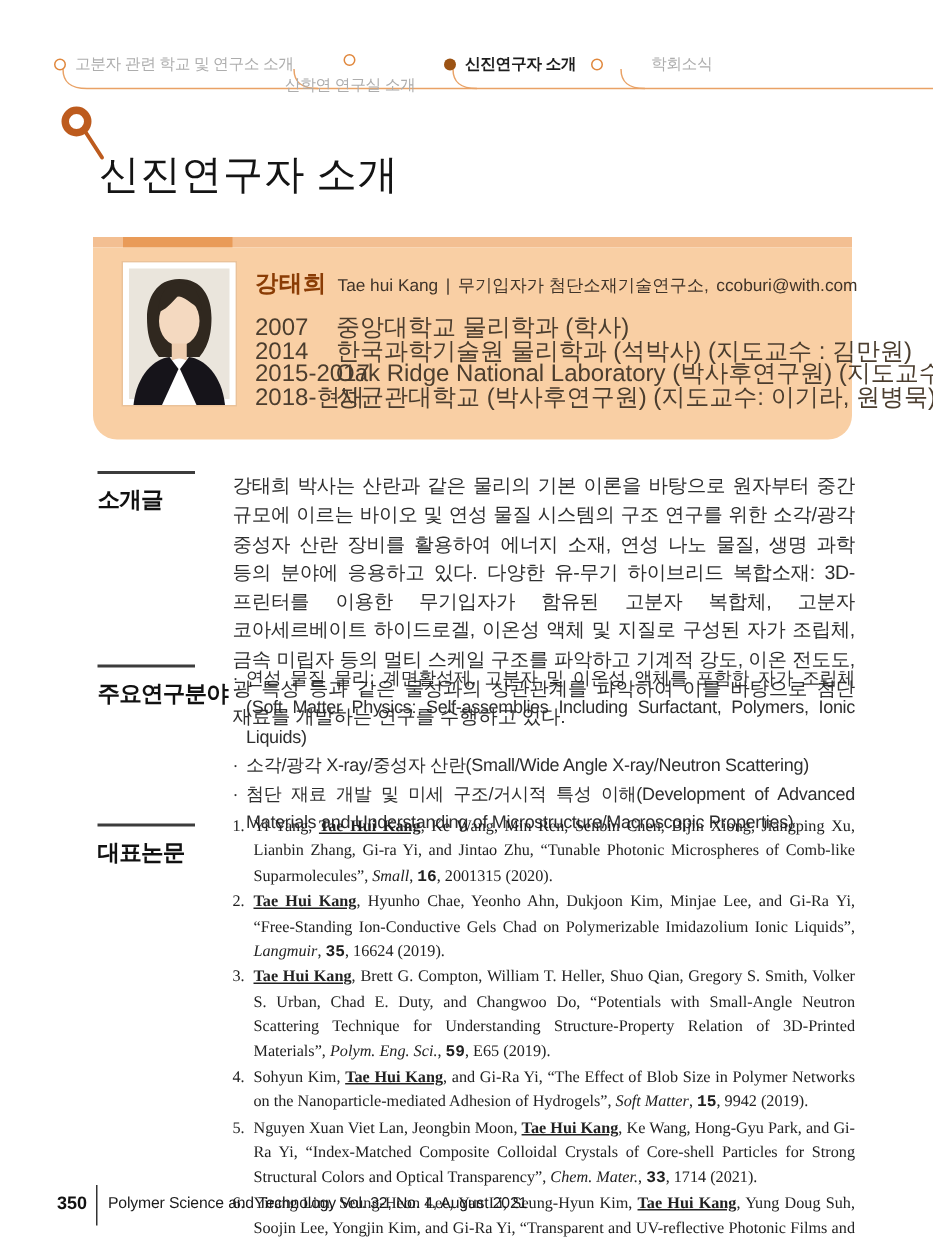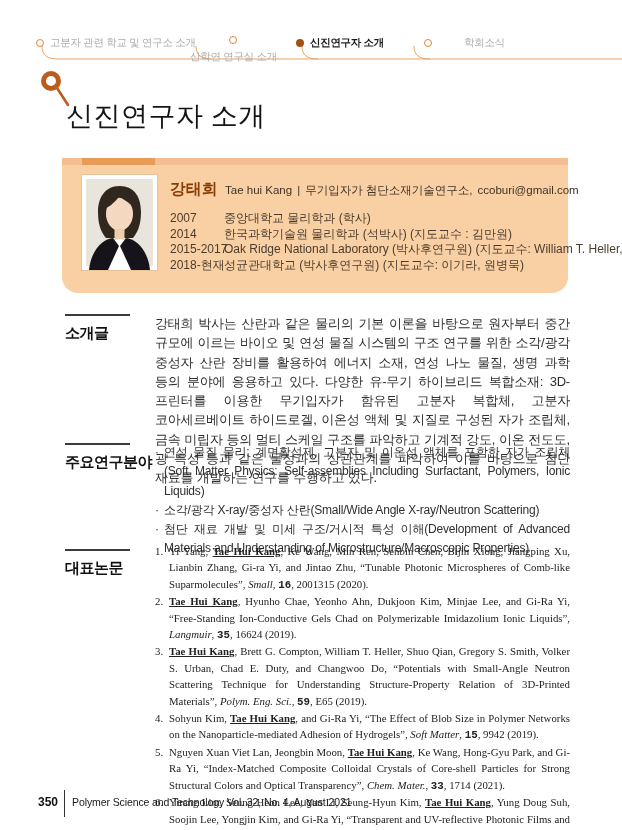--- a/index.html
+++ b/index.html
@@ -6,21 +6,21 @@
   .page{position:relative;width:622px;height:830px;background:#ffffff;overflow:hidden;
         font-family:"Liberation Sans","DejaVu Sans",sans-serif;}
 
   
   .nav-connector{position:absolute;left:0;top:35px;width:622px;height:30px;}
   .nav{position:absolute;left:0;top:0;width:622px;height:60px;}
   .nav-item{position:absolute;top:36px;display:flex;align-items:center;gap:6px;cursor:pointer;}
   .nav-item:nth-child(1){left:36px;}
   .nav-item:nth-child(2){left:190px;flex-direction:column;}
   .nav-item:nth-child(3){left:296px;}
-  .nav-item:nth-child(4){left:424px;gap:32px;}
+  .nav-item:nth-child(4){left:394px;gap:32px;}
   .nav-dot{width:6px;height:6px;border:1.5px solid #e0873c;border-radius:50%;background:#fff;flex:none;}
   .nav-item.active .nav-dot{width:8px;height:8px;border:none;background:#9c5314;}
   .nav-label{font-size:10.5px;color:#adadad;white-space:nowrap;letter-spacing:-0.3px;}
   .nav-item.active .nav-label{color:#1d1d1d;font-weight:bold;}
 
   
   .title-ring{position:absolute;left:41px;top:71px;width:10px;height:10px;
               border:5px solid #bd5b1e;border-radius:50%;background:#fff;}
   .title-tail{position:absolute;left:53px;top:86px;width:20px;height:22px;}
   .page-title{position:absolute;left:66px;top:98px;margin:0;font-family:"Liberation Serif","DejaVu Serif",serif;
@@ -35,21 +35,21 @@
          box-shadow:0 0 0 1px rgba(0,0,0,0.06);}
   .photo svg{display:block;}
   .info{position:absolute;left:108px;top:14px;right:12px;}
   .name-row{display:flex;align-items:baseline;gap:5px;white-space:nowrap;}
   .name-kr{font-size:15.5px;font-weight:bold;color:#8a3c05;letter-spacing:0.5px;}
   .name-en{font-size:11.5px;color:#3f3328;margin-left:2px;}
   .sep{font-size:11.5px;color:#3f3328;}
   .affil{font-size:11.5px;color:#3f3328;}
   .email{font-size:11.5px;color:#3f3328;cursor:pointer;}
   .timeline{margin-top:11px;}
-  .tl-row{display:flex;line-height:15.5px;font-size:12px;color:#4b3d2e;white-space:nowrap;}
+  .tl-row{display:flex;line-height:15.5px;font-size:16px;color:#4b3d2e;white-space:nowrap;}
   .tl-year{width:54px;flex:none;}
   .tl-desc{flex:1;}
 
   
   .sec{position:absolute;left:65px;right:52px;display:flex;}
   .sec-label-col{width:90px;flex:none;}
   .sec-label-col::before{content:"";display:block;width:65px;border-top:2px solid #3c3c3c;margin-bottom:8px;}
   .sec-label{font-size:15px;font-weight:bold;color:#111;letter-spacing:-0.5px;}
   .sec-body{flex:1;min-width:0;}
 
@@ -133,21 +133,21 @@
           <path d="M7 95 C9 75 21 64 31 63 L37 71 L26 95 Z" fill="#16141a"></path>
           <path d="M68 95 C66 75 54 64 44 63 L38 71 L49 95 Z" fill="#16141a"></path>
         </svg>
       </div>
       <div class="info">
         <div class="name-row">
           <span class="name-kr">강태희</span>
           <span class="name-en">Tae hui Kang</span>
           <span class="sep">|</span>
           <span class="affil">무기입자가 첨단소재기술연구소,</span>
-          <span class="email">ccoburi@gmail.com</span>
+          <span class="email">ccoburi@with.com</span>
         </div>
         <div class="timeline">
             <div class="tl-row">
               <span class="tl-year">2007</span>
               <span class="tl-desc">중앙대학교 물리학과 (학사)</span>
             </div>
             <div class="tl-row">
               <span class="tl-year">2014</span>
               <span class="tl-desc">한국과학기술원 물리학과 (석박사) (지도교수 : 김만원)</span>
             </div>

